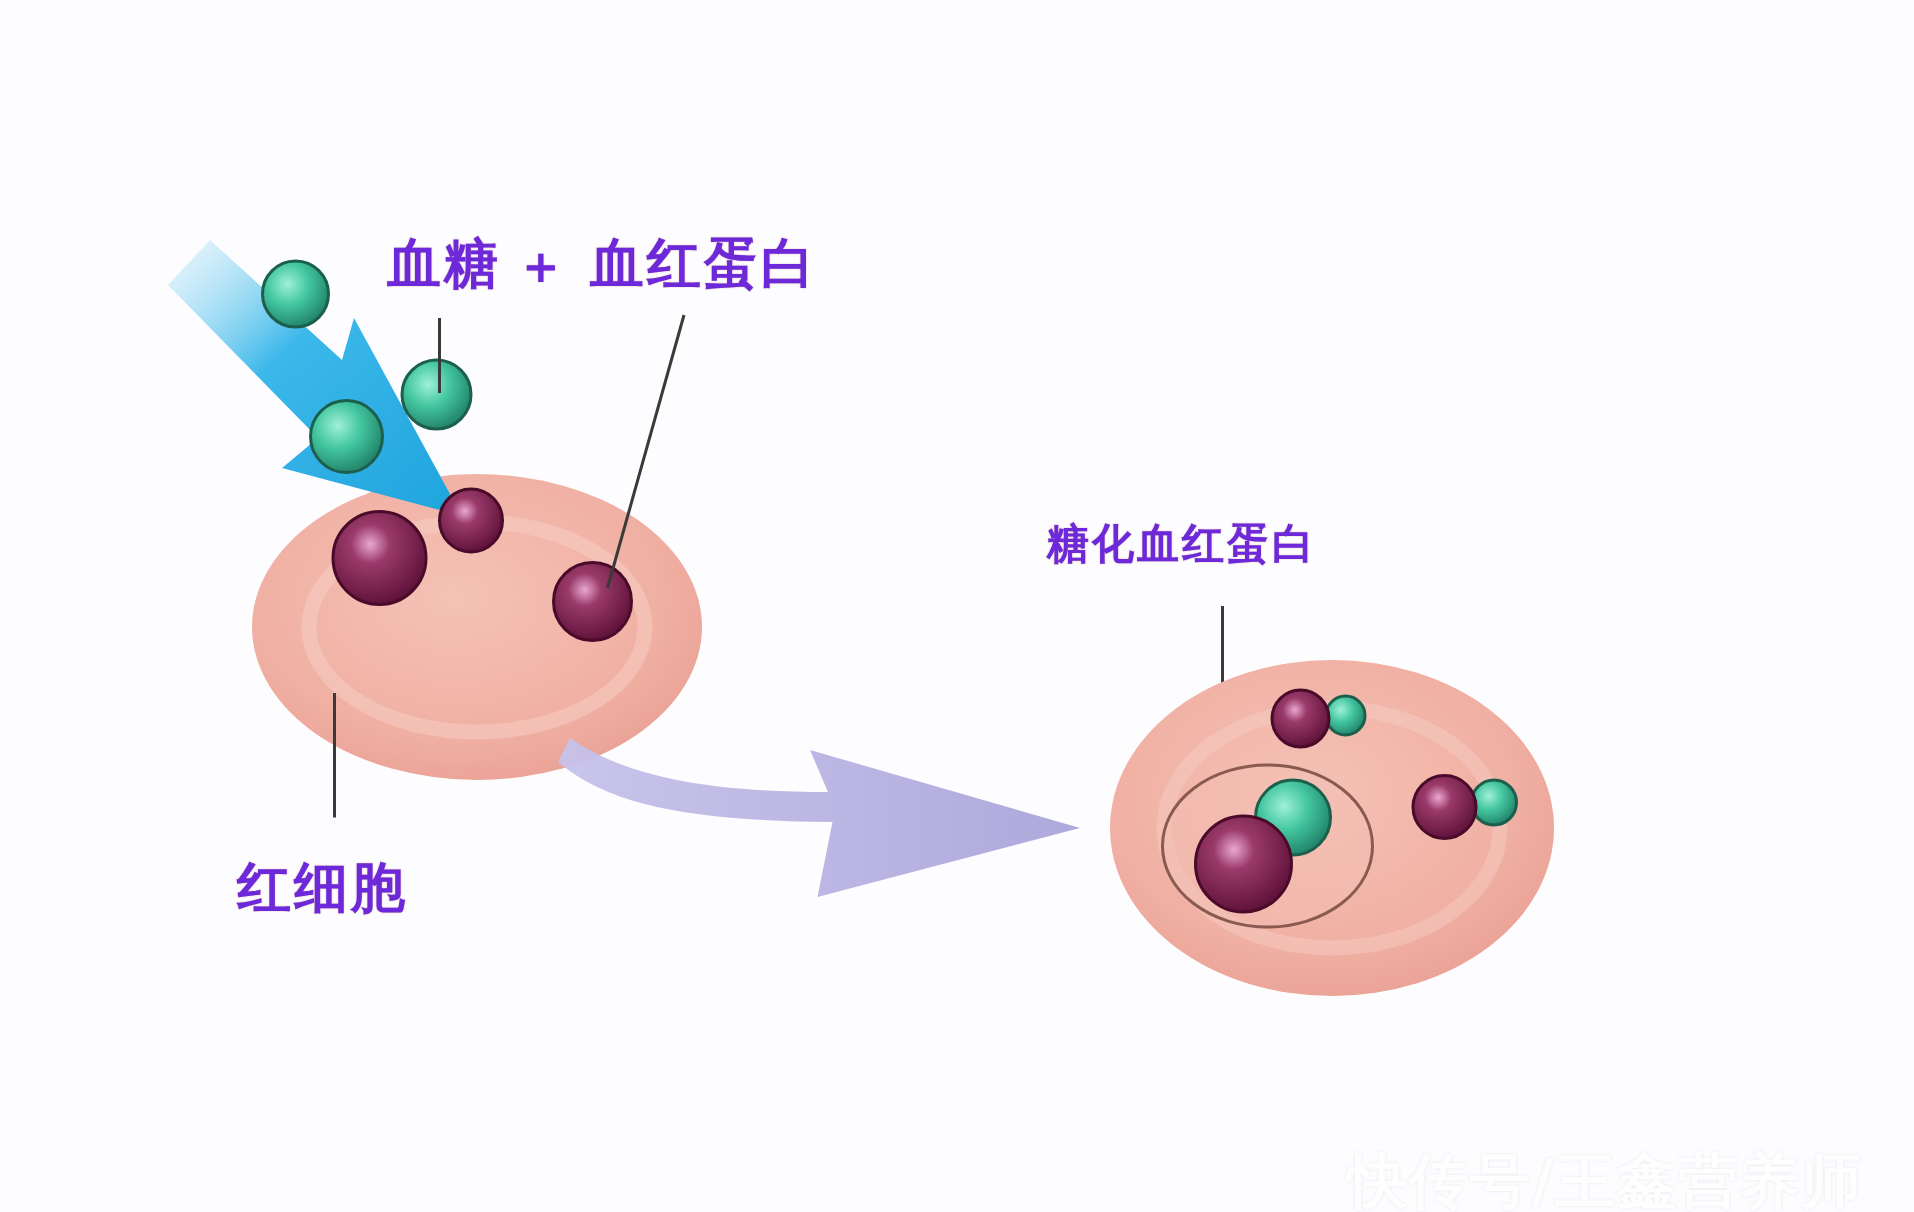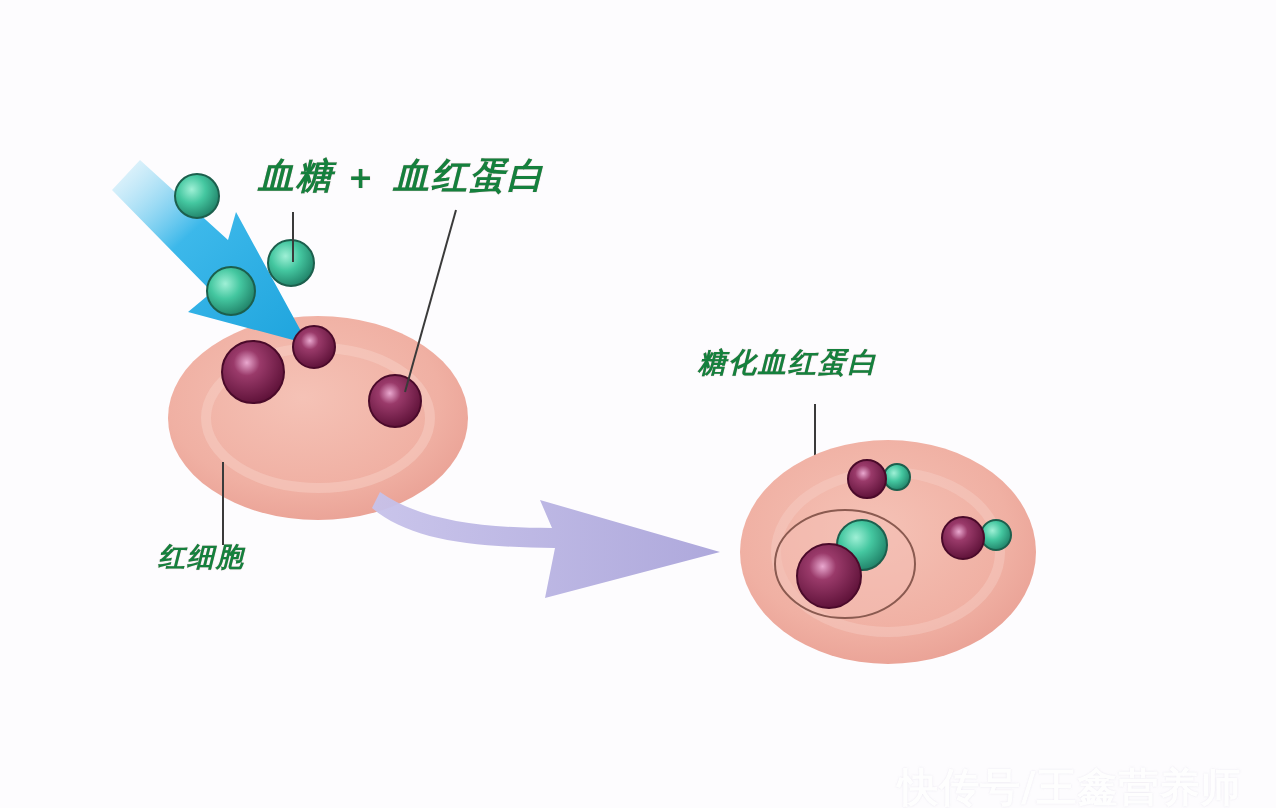--- a/index.html
+++ b/index.html
@@ -5,32 +5,31 @@
   html, body { margin: 0; padding: 0; }
   body {
     width: 1276px; height: 808px; overflow: hidden;
     background: #fdfcfe;
     font-family: "DejaVu Sans", sans-serif;
     position: relative;
   }
   #stage { position: absolute; left: 0; top: 0; width: 1276px; height: 808px; }
   .label {
     position: absolute;
-    color: #15803d;
+    color: #6d28d9;
     font-family: "DejaVu Serif", serif;
     font-weight: bold;
     letter-spacing: 2px;
     white-space: nowrap;
     text-shadow: 0 0 1px rgba(138,31,47,0.4);
-    font-style: italic;
   }
   #label-top { left: 258px; top: 152px; font-size: 36px; }
   #label-top .plus { display: inline-block; margin: 0 18px 0 14px; font-family: "DejaVu Sans", sans-serif; font-size: 30px; }
   #label-glycated { left: 698px; top: 344px; font-size: 28px; }
-  #label-rbc { left: 158px; top: 539px; font-size: 27px; }
+  #label-rbc { left: 158px; top: 568px; font-size: 36px; }
   #watermark {
     position: absolute; left: 898px; top: 760px;
     font-size: 40px; font-weight: bold; color: #ffffff;
     opacity: 0.9; letter-spacing: 1px; white-space: nowrap;
     text-shadow: 0 0 2px rgba(220,215,230,0.7);
   }
 </style>
 </head>
 <body>
 

